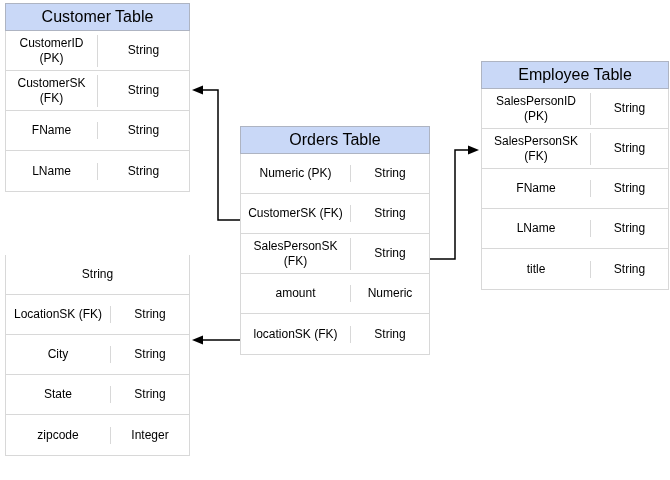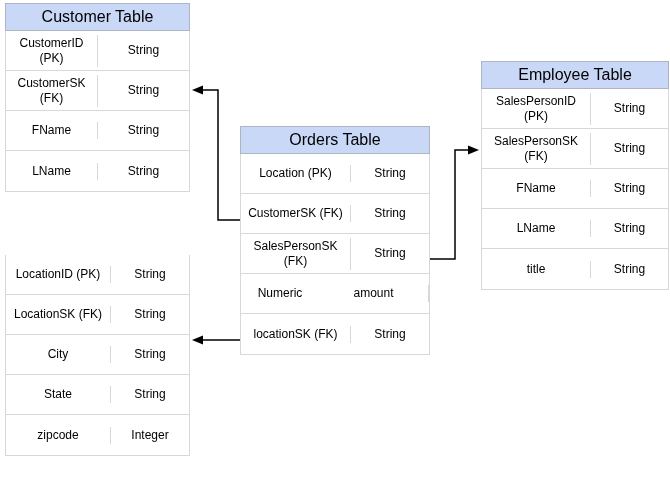--- a/index.html
+++ b/index.html
@@ -108,37 +108,37 @@
           <div class="cell cell-type">String</div>
         </div>
       </div>
   </div>
 
   <div class="erd-table table-orders">
     <div class="erd-header">Orders Table</div>
     <div class="erd-rows">
 
         <div class="erd-row">
-          <div class="cell cell-field">Location (PK)</div>
+          <div class="cell cell-field">Numeric (PK)</div>
           <div class="cell cell-type">String</div>
         </div>
 
         <div class="erd-row">
           <div class="cell cell-field">CustomerSK (FK)</div>
           <div class="cell cell-type">String</div>
         </div>
 
         <div class="erd-row">
           <div class="cell cell-field">SalesPersonSK (FK)</div>
           <div class="cell cell-type">String</div>
         </div>
 
         <div class="erd-row">
+          <div class="cell cell-field">amount</div>
           <div class="cell cell-type">Numeric</div>
-          <div class="cell cell-field">amount</div>
         </div>
 
         <div class="erd-row">
           <div class="cell cell-field">locationSK (FK)</div>
           <div class="cell cell-type">String</div>
         </div>
       </div>
   </div>
 
   <div class="erd-table table-employee">
@@ -169,21 +169,20 @@
           <div class="cell cell-field">title</div>
           <div class="cell cell-type">String</div>
         </div>
       </div>
   </div>
 
   <div class="erd-table table-location">
     <div class="erd-rows">
 
         <div class="erd-row">
-          <div class="cell cell-field">LocationID (PK)</div>
           <div class="cell cell-type">String</div>
         </div>
 
         <div class="erd-row">
           <div class="cell cell-field">LocationSK (FK)</div>
           <div class="cell cell-type">String</div>
         </div>
 
         <div class="erd-row">
           <div class="cell cell-field">City</div>

